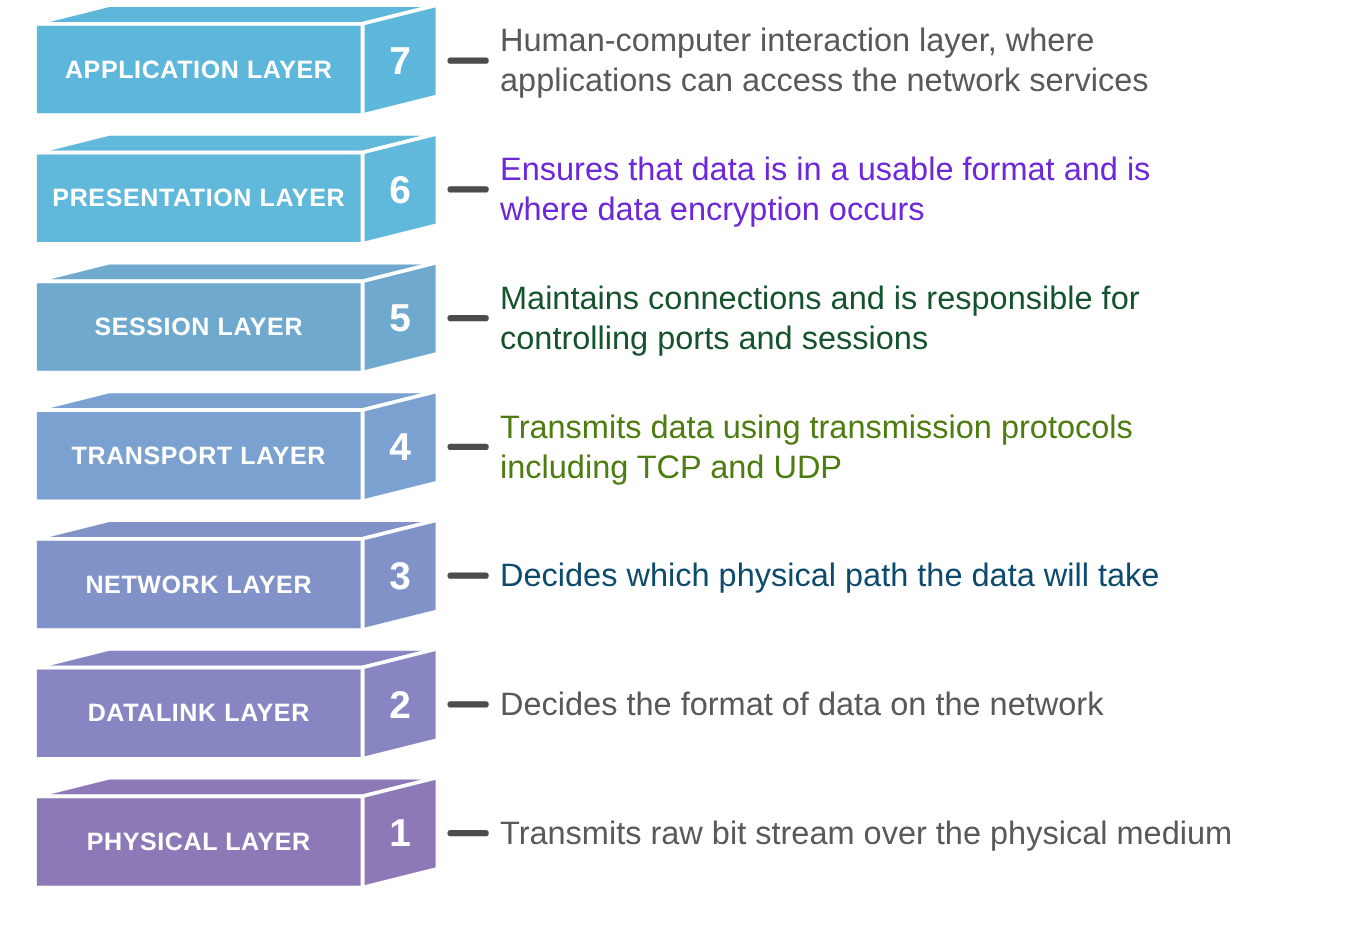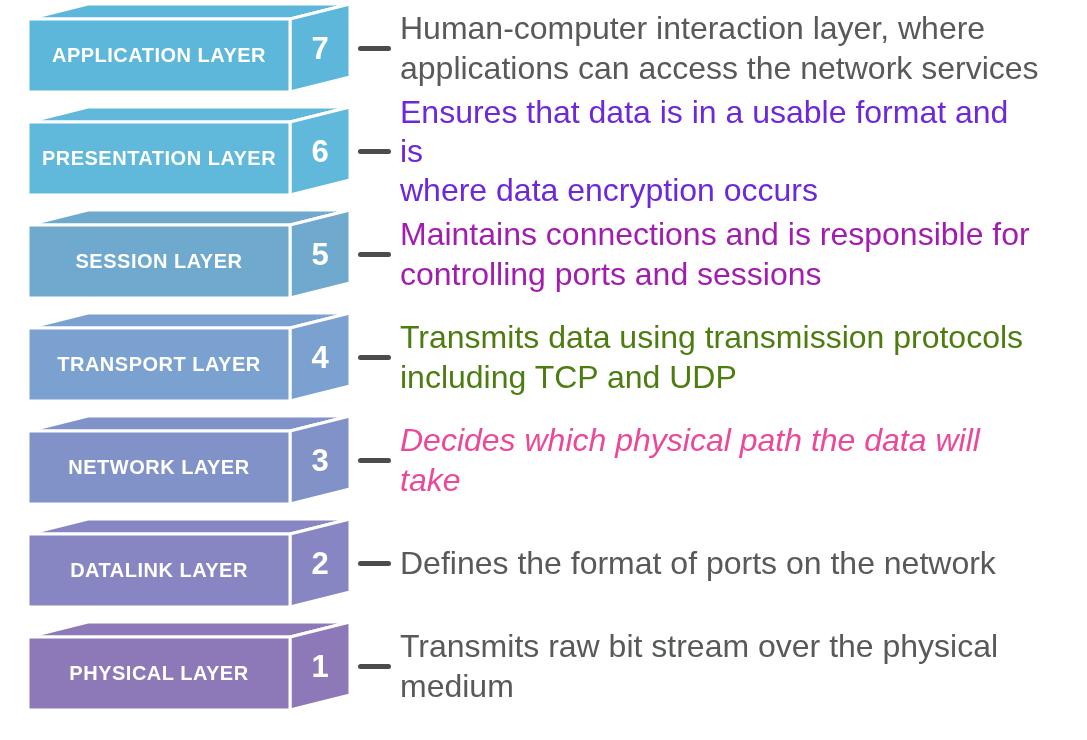--- a/index.html
+++ b/index.html
@@ -56,21 +56,21 @@
   .dash {
     flex: 0 0 33px;
     width: 33px;
     height: 5px;
     border-radius: 3px;
     background: #4b4c4e;
   }
   .desc {
     margin-left: 9px;
     max-width: 640px;
-    font-size: 32px;
+    font-size: 26px;
     line-height: 1.22;
     color: #58595b;
     white-space: pre-line;
   }
 </style>
 </head>
 <body>
 
 <div class="canvas">
   <div class="stack">
@@ -102,21 +102,21 @@
 
   <div class="row">
     <svg class="box" width="332" height="95" viewBox="0 0 332 95" aria-hidden="true">
       <polygon class="face top" points="2,18 62,3 324,3 264,18" fill="#6fa9ce"></polygon>
       <polygon class="face right" points="264,18 324,3 324,76 264,91" fill="#6fa9ce"></polygon>
       <polygon class="face front" points="2,18 264,18 264,91 2,91" fill="#6fa9ce"></polygon>
       <text class="label" x="133" y="61">SESSION LAYER</text>
       <text class="number" x="294" y="58">5</text>
     </svg>
     <div class="dash" style="background: rgb(75, 76, 78);"></div>
-    <div class="desc" style="color: #a21caf;">Maintains connections and is responsible for
+    <div class="desc" style="color: #14532d;">Maintains connections and is responsible for
 controlling ports and sessions</div>
   </div>
 
   <div class="row">
     <svg class="box" width="332" height="95" viewBox="0 0 332 95" aria-hidden="true">
       <polygon class="face top" points="2,18 62,3 324,3 264,18" fill="#7ba1d0"></polygon>
       <polygon class="face right" points="264,18 324,3 324,76 264,91" fill="#7ba1d0"></polygon>
       <polygon class="face front" points="2,18 264,18 264,91 2,91" fill="#7ba1d0"></polygon>
       <text class="label" x="133" y="61">TRANSPORT LAYER</text>
       <text class="number" x="294" y="58">4</text>
@@ -128,33 +128,33 @@
 
   <div class="row">
     <svg class="box" width="332" height="95" viewBox="0 0 332 95" aria-hidden="true">
       <polygon class="face top" points="2,18 62,3 324,3 264,18" fill="#8192c8"></polygon>
       <polygon class="face right" points="264,18 324,3 324,76 264,91" fill="#8192c8"></polygon>
       <polygon class="face front" points="2,18 264,18 264,91 2,91" fill="#8192c8"></polygon>
       <text class="label" x="133" y="61">NETWORK LAYER</text>
       <text class="number" x="294" y="58">3</text>
     </svg>
     <div class="dash" style="background: rgb(75, 76, 78);"></div>
-    <div class="desc" style="color: #ec4899; font-style: italic;">Decides which physical path the data will take</div>
+    <div class="desc" style="color: #0c4a6e;">Decides which physical path the data will take</div>
   </div>
 
   <div class="row">
     <svg class="box" width="332" height="95" viewBox="0 0 332 95" aria-hidden="true">
       <polygon class="face top" points="2,18 62,3 324,3 264,18" fill="#8786c3"></polygon>
       <polygon class="face right" points="264,18 324,3 324,76 264,91" fill="#8786c3"></polygon>
       <polygon class="face front" points="2,18 264,18 264,91 2,91" fill="#8786c3"></polygon>
       <text class="label" x="133" y="61">DATALINK LAYER</text>
       <text class="number" x="294" y="58">2</text>
     </svg>
     <div class="dash" style="background: rgb(75, 76, 78);"></div>
-    <div class="desc" style="color: rgb(88, 89, 91);">Defines the format of ports on the network</div>
+    <div class="desc" style="color: rgb(88, 89, 91);">Decides the format of data on the network</div>
   </div>
 
   <div class="row">
     <svg class="box" width="332" height="95" viewBox="0 0 332 95" aria-hidden="true">
       <polygon class="face top" points="2,18 62,3 324,3 264,18" fill="#8d79b7"></polygon>
       <polygon class="face right" points="264,18 324,3 324,76 264,91" fill="#8d79b7"></polygon>
       <polygon class="face front" points="2,18 264,18 264,91 2,91" fill="#8d79b7"></polygon>
       <text class="label" x="133" y="61">PHYSICAL LAYER</text>
       <text class="number" x="294" y="58">1</text>
     </svg>

